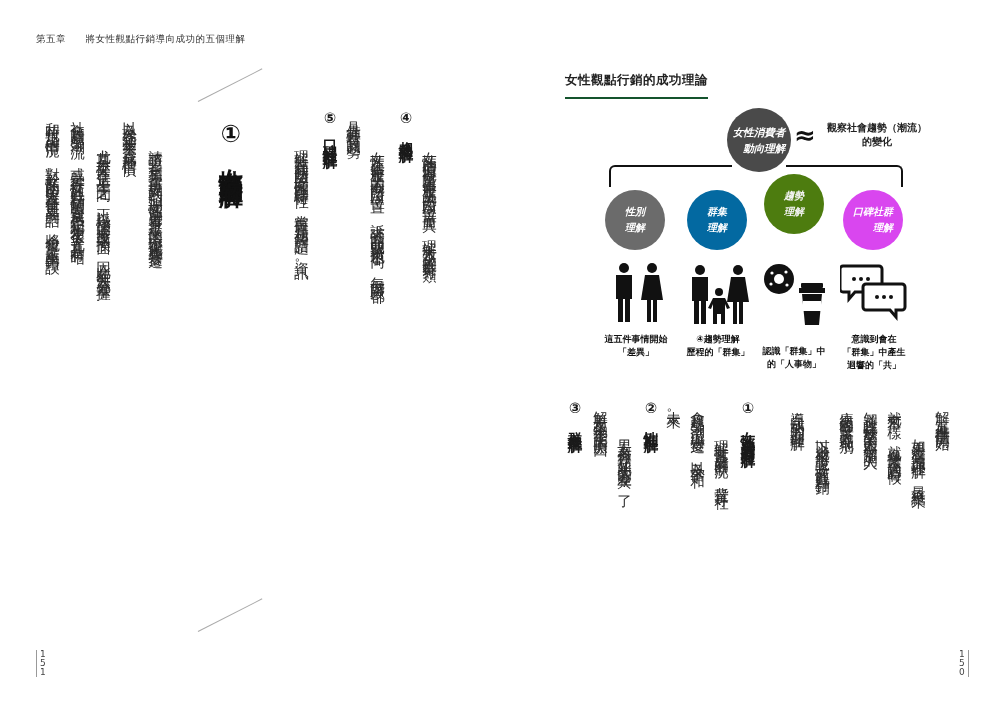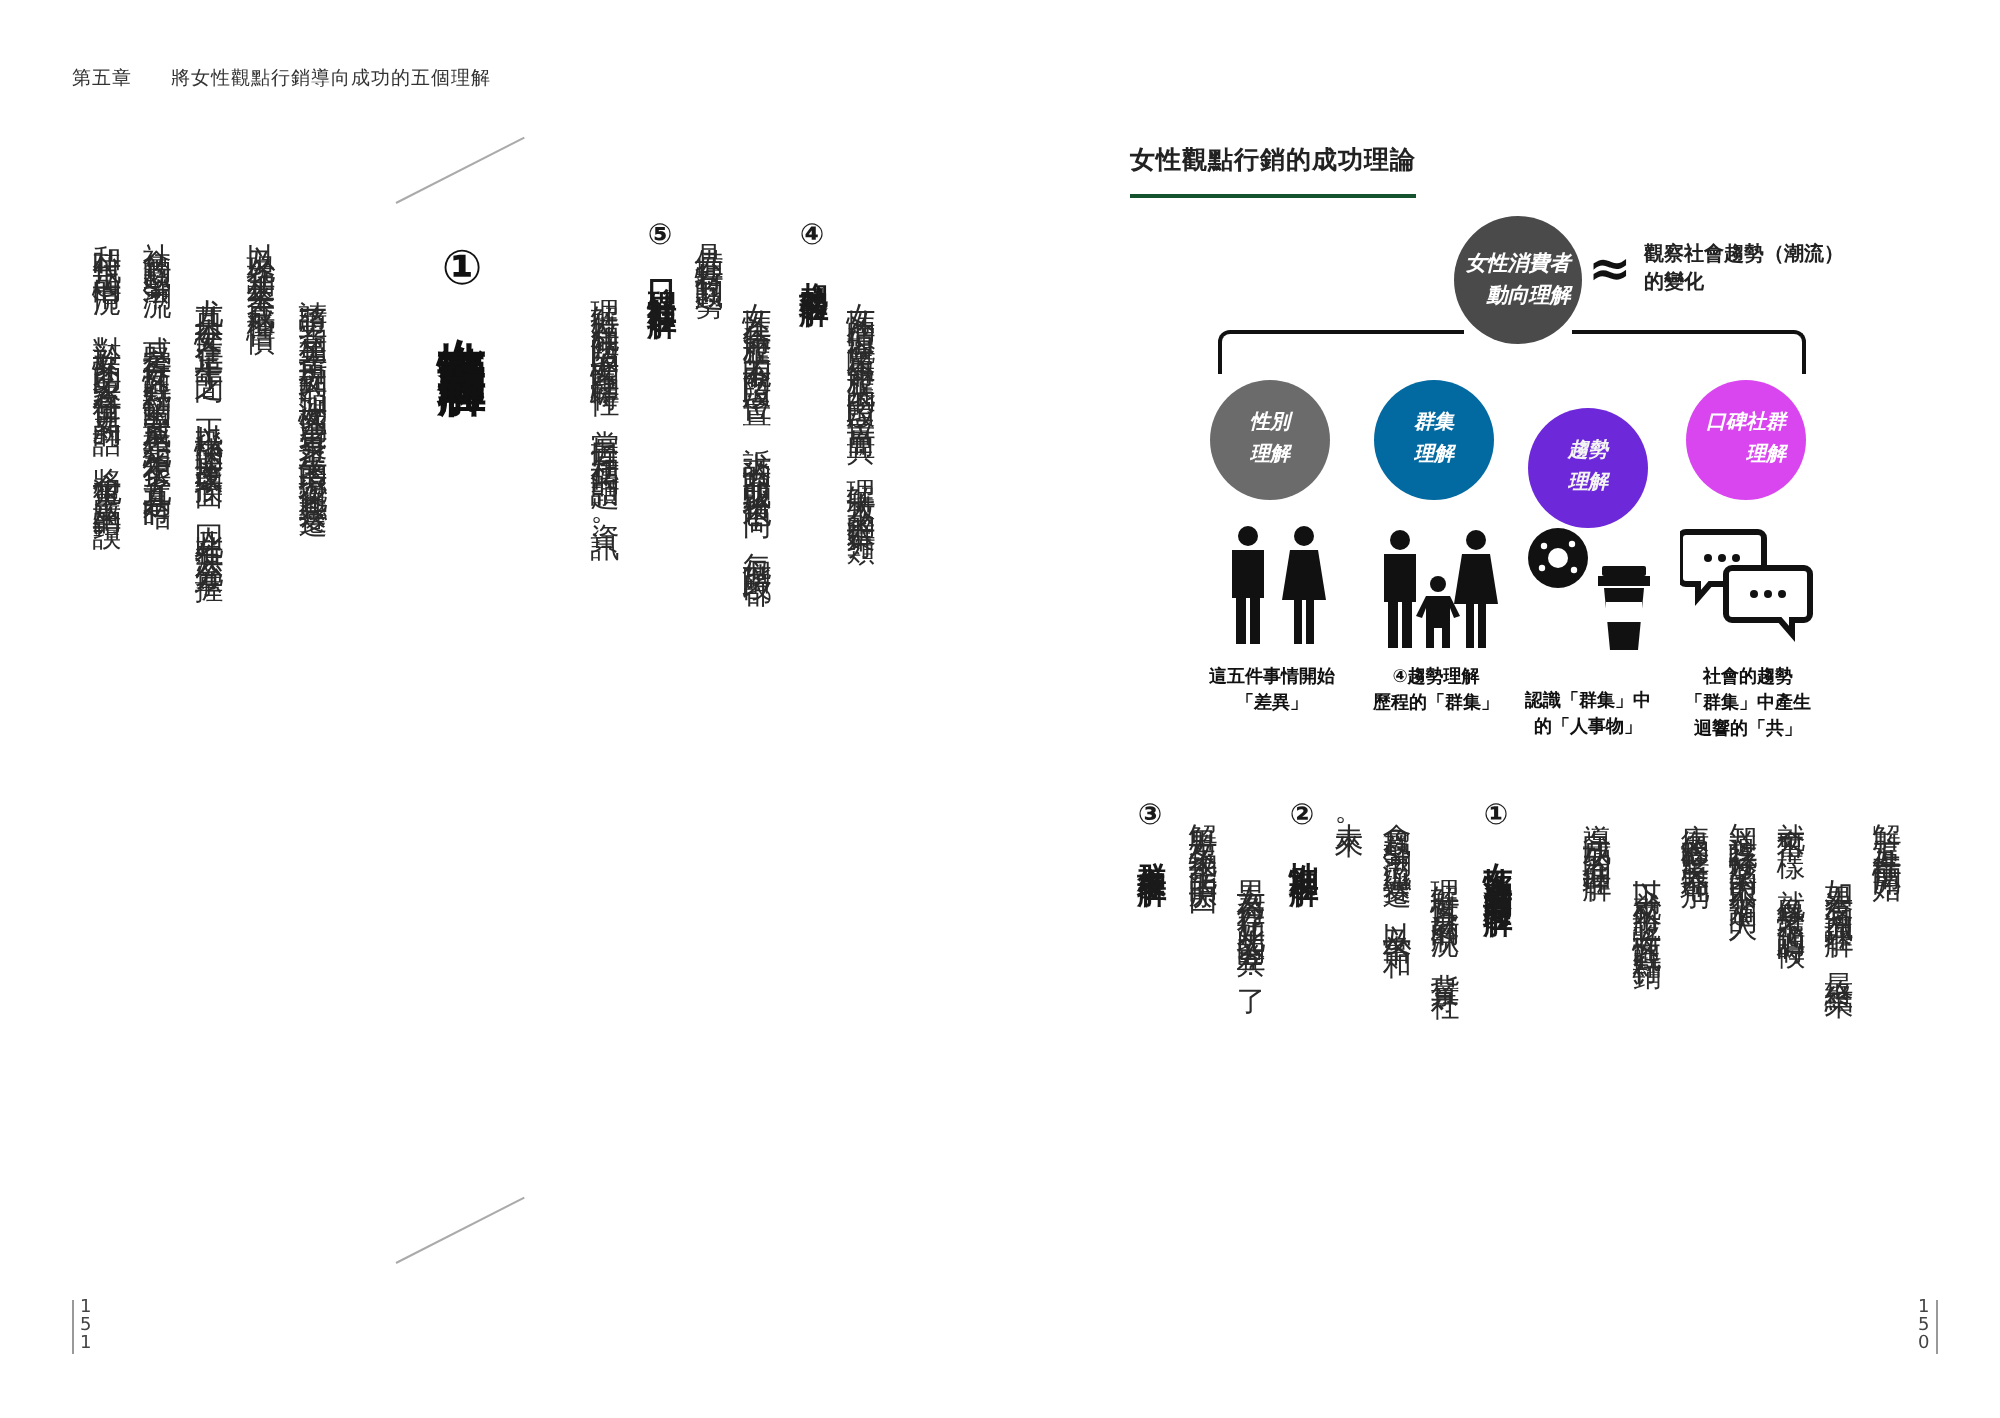--- a/index.html
+++ b/index.html
@@ -81,21 +81,21 @@
     font-weight: bold; font-size: 10px; line-height: 14px; color: #222; width: 110px;
   }
   .bracket {
     position: absolute; left: 609px; top: 165px; width: 294px; height: 22px;
     border: 2.5px solid #111; border-bottom: none; border-radius: 6px 6px 0 0;
   }
   .bracket-gap { position: absolute; left: 732px; top: 160px; width: 54px; height: 10px; background: #fff; }
 
   .c1 { left: 605px; top: 190px; width: 60px; height: 60px; background: #6b6b6b; }
   .c2 { left: 687px; top: 190px; width: 60px; height: 60px; background: #0369a1; }
-  .c3 { left: 764px; top: 204px; width: 60px; height: 60px; background: #6d28d9; color: #f4f4f4; }
+  .c3 { left: 764px; top: 174px; width: 60px; height: 60px; background: #4d7c0f; color: #f4f4f4; }
   .c4 { left: 843px; top: 190px; width: 60px; height: 60px; background: #d946ef; }
 
   .icon-box { position: absolute; }
   .caption {
     position: absolute; top: 333px; width: 84px; text-align: center;
     font-family: "DejaVu Sans", "Liberation Sans", sans-serif;
     font-weight: bold; font-size: 9px; line-height: 13px; color: #111;
   }
 </style>
 </head>
@@ -135,21 +135,21 @@
 <div class="diagram-title">女性觀點行銷的成功理論</div>
 
 <div class="bracket"></div>
 <div class="bracket-gap"></div>
 
 <div class="circle circle-main">
   <span style="white-space:pre-line;">女性消費者
 動向理解</span>
 </div>
 <div class="approx">≈</div>
-<div class="observe" style="white-space:pre-line;">觀察社會趨勢（潮流）
+<div class="observe" style="white-space:pre-line;text-align:center;">觀察社會趨勢（潮流）
 的變化</div>
 
 <div class="circle c1">
     <span style="white-space:pre-line;">性別
 理解</span>
   </div>
 <div class="circle c2">
     <span style="white-space:pre-line;">群集
 理解</span>
   </div>
@@ -209,21 +209,21 @@
     <circle cx="44" cy="34" r="2" fill="#111"></circle>
     <circle cx="51" cy="34" r="2" fill="#111"></circle>
 </svg>
 
 <div class="caption" style="left:594px; white-space:pre-line;">這五件事情開始
 「差異」</div>
 <div class="caption" style="left:676px; white-space:pre-line;">④趨勢理解
 歷程的「群集」</div>
 <div class="caption" style="left:752px; white-space:pre-line;margin-top:12px;">認識「群集」中
 的「人事物」</div>
-<div class="caption" style="left:832px; white-space:pre-line;">社會的趨勢
+<div class="caption" style="left:832px; white-space:pre-line;">意識到會在
 「群集」中產生
 迴響的「共」</div>
 
 <div class="vcol" style="left:935px; top:400px;">解」這五件事情開始。</div>
 <div class="vcol" style="left:911px; top:428px;">如果沒有知識與理解，最終結果</div>
 <div class="vcol" style="left:887px; top:400px;">就會不一樣。就像身體不適的時候，</div>
 <div class="vcol" style="left:863px; top:400px;">知道該吃什麼藥的人與不知道的人，</div>
 <div class="vcol" style="left:839px; top:400px;">康復的程度將天差地別。</div>
 <div class="vcol" style="left:815px; top:428px;">以下就來解說「將女性觀點行銷</div>
 <div class="vcol" style="left:790px; top:400px;">導向成功的五個理解」。</div>

